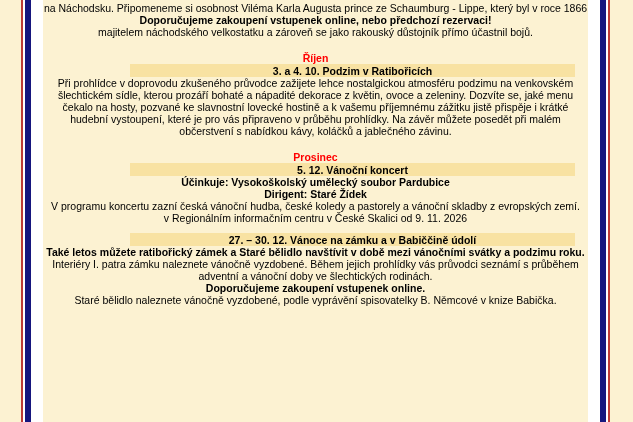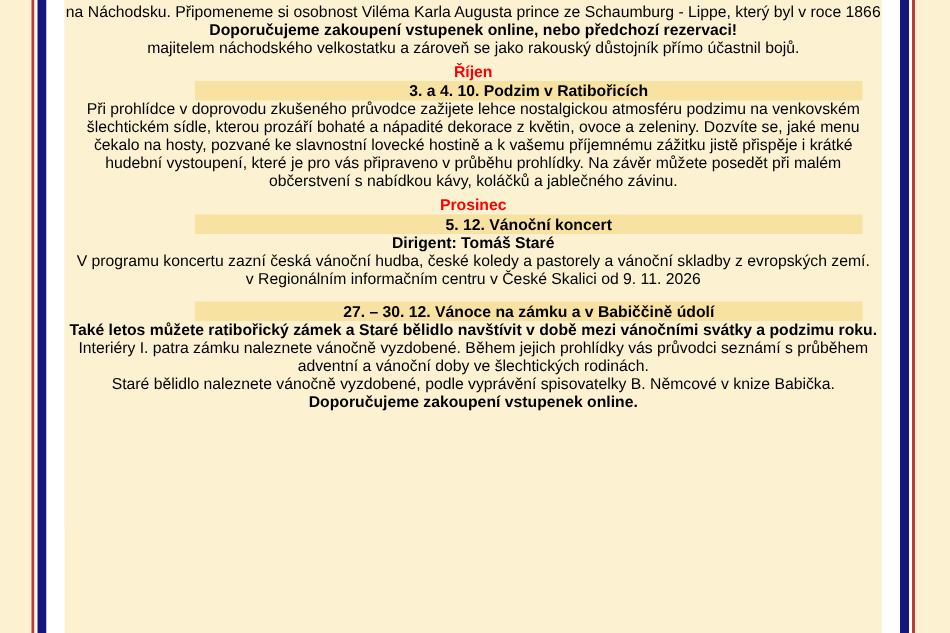--- a/index.html
+++ b/index.html
@@ -32,21 +32,21 @@
     height: 354px;
     background: #FCF2D2;
     text-align: center;
   }
   .ln { white-space: nowrap; }
   .wrap { padding: 0 4px; }
   .b { font-weight: bold; }
   .sec-heading {
     color: #FF0000;
     font-weight: bold;
-    margin-top: 4px;
+    margin-top: 14px;
   }
   .bar {
     background: #F8E2A2;
     width: 445px;
     margin-left: 87px;
     font-weight: bold;
     padding: 0.5px 0;
   }
   .intro { padding-top: 2px; }
 </style>
@@ -78,29 +78,30 @@
 
   <div class="wrap">Při prohlídce v doprovodu zkušeného průvodce zažijete lehce nostalgickou atmosféru podzimu na venkovském šlechtickém sídle, kterou prozáří bohaté a nápadité dekorace z květin, ovoce a zeleniny. Dozvíte se, jaké menu čekalo na hosty, pozvané ke slavnostní lovecké hostině a k vašemu příjemnému zážitku jistě přispěje i krátké hudební vystoupení, které je pro vás připraveno v průběhu prohlídky. Na závěr můžete posedět při malém občerstvení s nabídkou kávy, koláčků a jablečného závinu.</div>
 
   <div class="sec-heading ln">Prosinec</div>
 
   <div class="bar">
     <div class="ln">5. 12. Vánoční koncert</div>
   </div>
 
   <div>
-    <div class="ln b">Dirigent: Tomáš Staré</div>
+    <div class="ln b">Účinkuje: Vysokoškolský umělecký soubor Pardubice</div>
+    <div class="ln b">Dirigent: Staré Žídek</div>
     <div class="ln">V programu koncertu zazní česká vánoční hudba, české koledy a pastorely a vánoční skladby z evropských zemí.</div>
     <div class="ln">v Regionálním informačním centru v České Skalici od 9. 11. 2026</div>
   </div>
 
   <div class="bar" style="margin-top:9px;">
     <div class="ln">27. – 30. 12. Vánoce na zámku a v Babiččině údolí</div>
   </div>
 
   <div>
     <div class="ln b">Také letos můžete ratibořický zámek a Staré bělidlo navštívit v době mezi vánočními svátky a podzimu roku.</div>
     <div class="wrap">Interiéry I. patra zámku naleznete vánočně vyzdobené. Během jejich prohlídky vás průvodci seznámí s průběhem adventní a vánoční doby ve šlechtických rodinách.</div>
+    <div class="ln b">Doporučujeme zakoupení vstupenek online.</div>
     <div class="ln">Staré bělidlo naleznete vánočně vyzdobené, podle vyprávění spisovatelky B. Němcové v knize Babička.</div>
-    <div class="ln b">Doporučujeme zakoupení vstupenek online.</div>
   </div>
 
 </div>
 
 </body></html>

